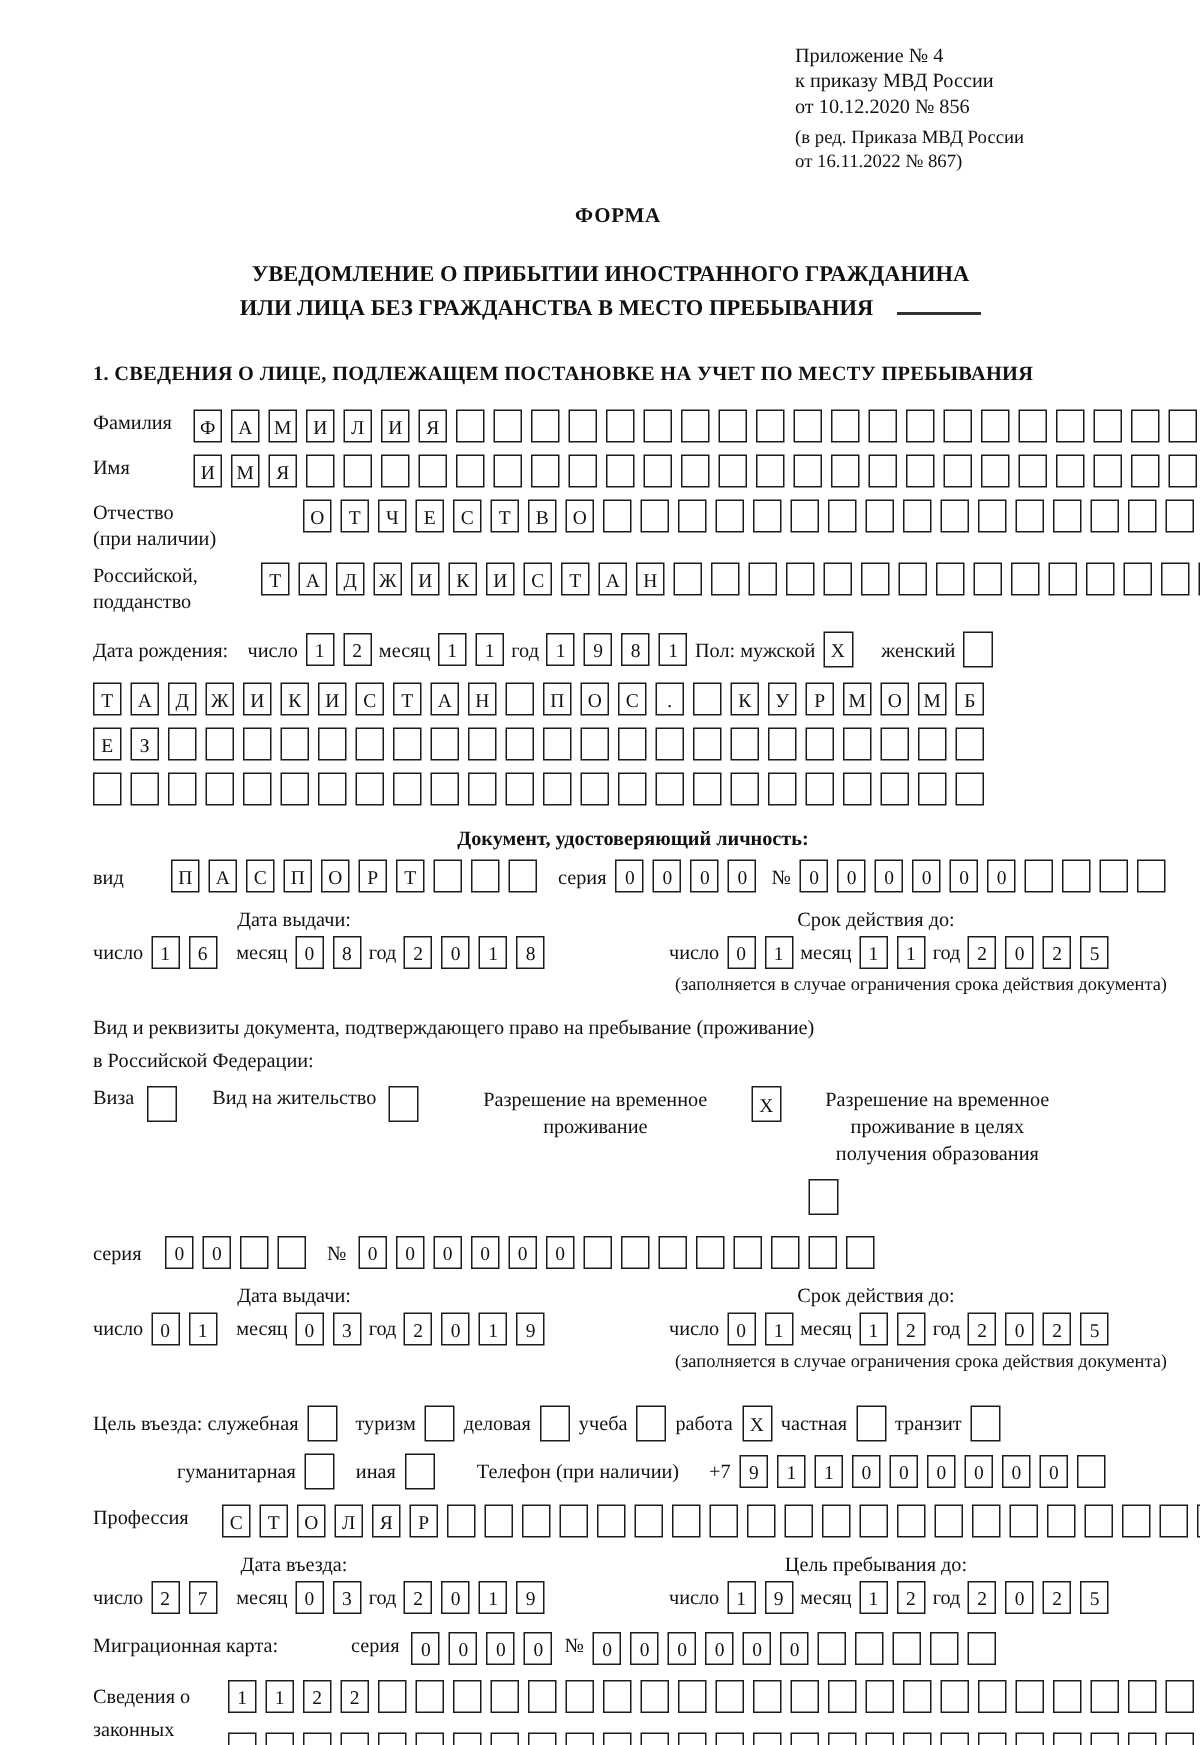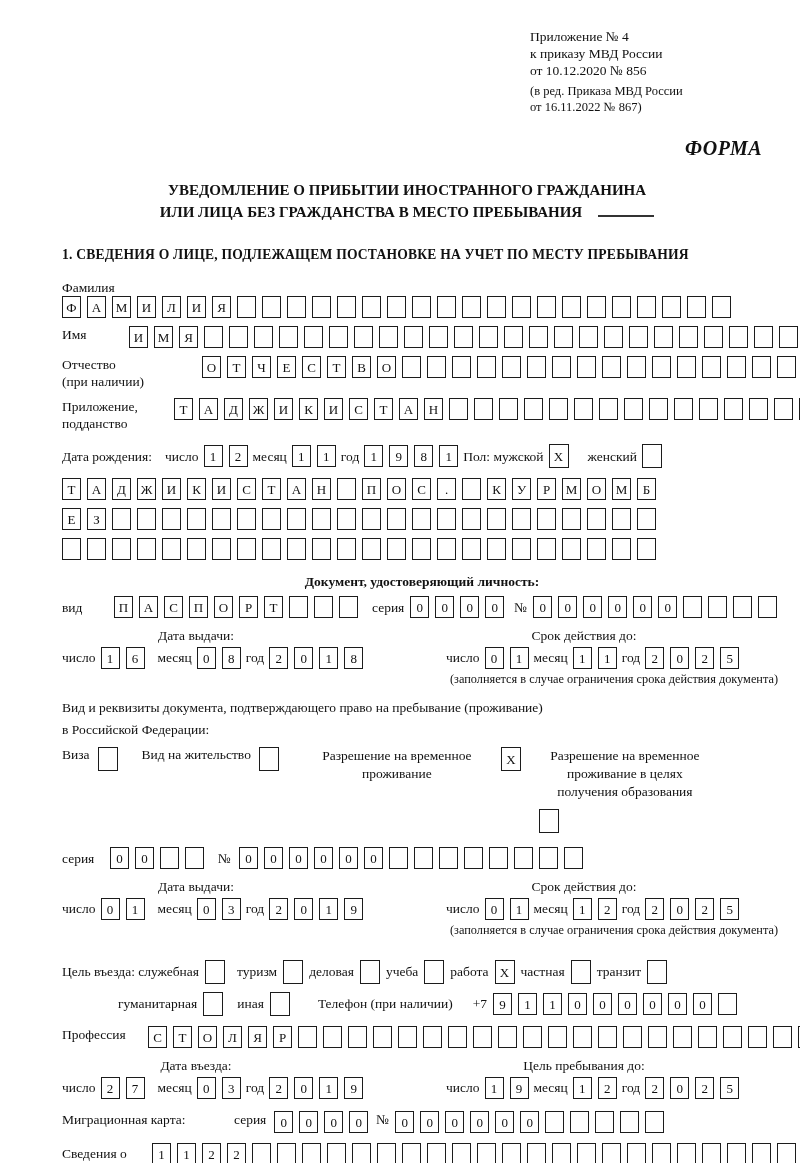--- a/index.html
+++ b/index.html
@@ -6,21 +6,21 @@
   body{
     width:800px;min-height:1163px;
     font-family:"Liberation Serif", "DejaVu Serif", serif;
     color:#111;
     position:relative;
     box-sizing:border-box;
     padding:28px 18px 20px 62px;
   }
   .appendix{width:236px;margin-left:auto;margin-right:16px;font-size:13.5px;line-height:17px;}
   .appendix .sub{font-size:12.5px;line-height:16px;margin-top:4px;}
-  .forma{ text-align:right;padding-right:20px;font-weight:bold;font-size:20px;margin-top:22px;letter-spacing:.5px;font-style:italic;}
+  .forma{ text-align:center;padding-right:20px;font-weight:bold;font-size:14px;margin-top:22px;letter-spacing:.5px;}
   .title{margin-top:20px;text-align:center;font-weight:bold;font-size:15px;line-height:21px;padding-right:30px;}
   .title-underline{display:inline-block;width:56px;border-bottom:2px solid #333;margin-left:16px;height:14px;}
   .sec-head{margin-top:24px;font-weight:bold;font-size:13.6px;letter-spacing:.2px;}
 
   .row{display:flex;align-items:flex-start;margin-top:8px;}
   .lbl{font-size:13.5px;line-height:17px;flex-shrink:0;}
   .cells{display:flex;gap:6px;flex-wrap:nowrap;}
   .cell{
     width:17px;height:20px;flex-shrink:0;
     border:1.6px solid #1c1c1c;
@@ -76,21 +76,21 @@
 
 <div class="title">
   <div>УВЕДОМЛЕНИЕ О ПРИБЫТИИ ИНОСТРАННОГО ГРАЖДАНИНА</div>
   <div>
     <span>ИЛИ ЛИЦА БЕЗ ГРАЖДАНСТВА В МЕСТО ПРЕБЫВАНИЯ</span><span class="title-underline"></span>
   </div>
 </div>
 
 <div class="sec-head">1. СВЕДЕНИЯ О ЛИЦЕ, ПОДЛЕЖАЩЕМ ПОСТАНОВКЕ НА УЧЕТ ПО МЕСТУ ПРЕБЫВАНИЯ</div>
 
-<div class="row" style="margin-top:16px;flex-direction:column;">
+<div class="row" style="margin-top:16px;">
   <span class="lbl w-surname">Фамилия</span>
   <span class="cells">
       <span class="cell">Ф</span>
       <span class="cell">А</span>
       <span class="cell">М</span>
       <span class="cell">И</span>
       <span class="cell">Л</span>
       <span class="cell">И</span>
       <span class="cell">Я</span>
       <span class="cell"></span>
@@ -177,21 +177,21 @@
       <span class="cell"></span>
       <span class="cell"></span>
       <span class="cell"></span>
       <span class="cell"></span>
       <span class="cell"></span>
     </span>
 </div>
 
 <div class="row">
   <span class="lbl w-citiz">
-    <span>Приложение,</span><br>
+    <span>Российской,</span><br>
     <span>подданство</span>
   </span>
   <span class="cells">
       <span class="cell">Т</span>
       <span class="cell">А</span>
       <span class="cell">Д</span>
       <span class="cell">Ж</span>
       <span class="cell">И</span>
       <span class="cell">К</span>
       <span class="cell">И</span>

